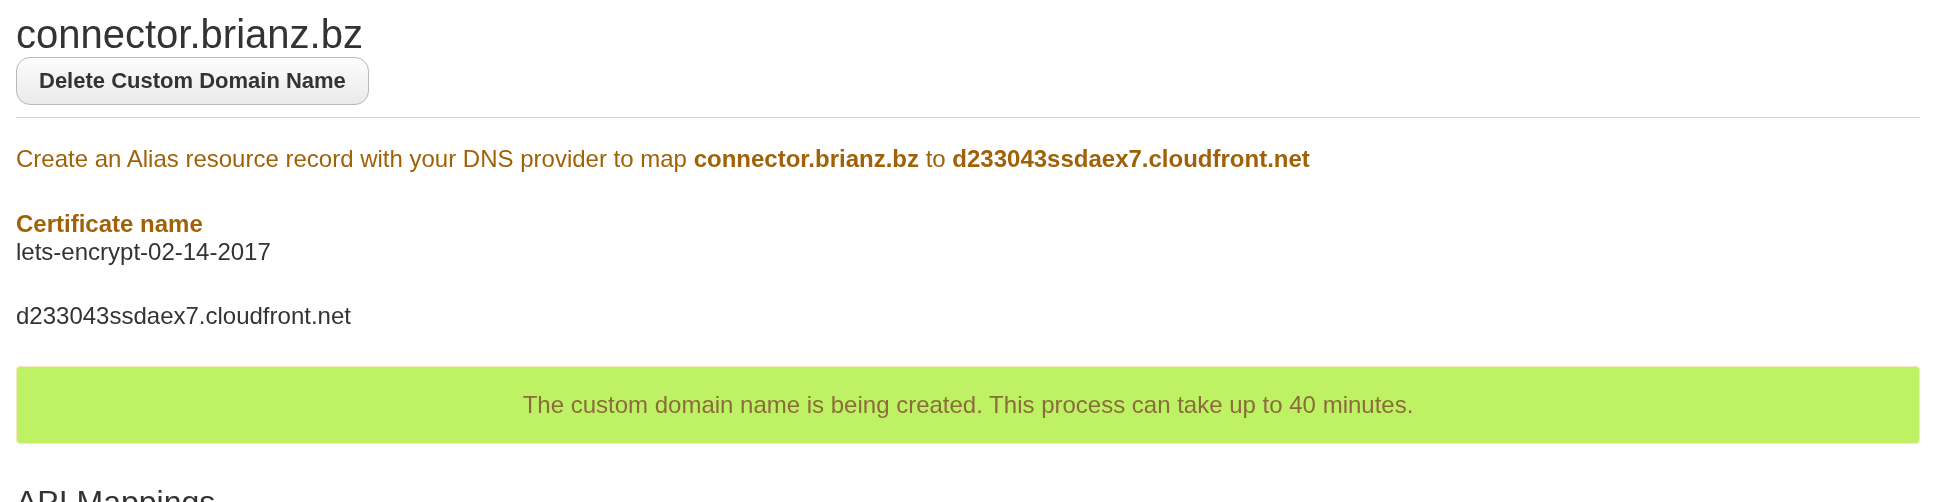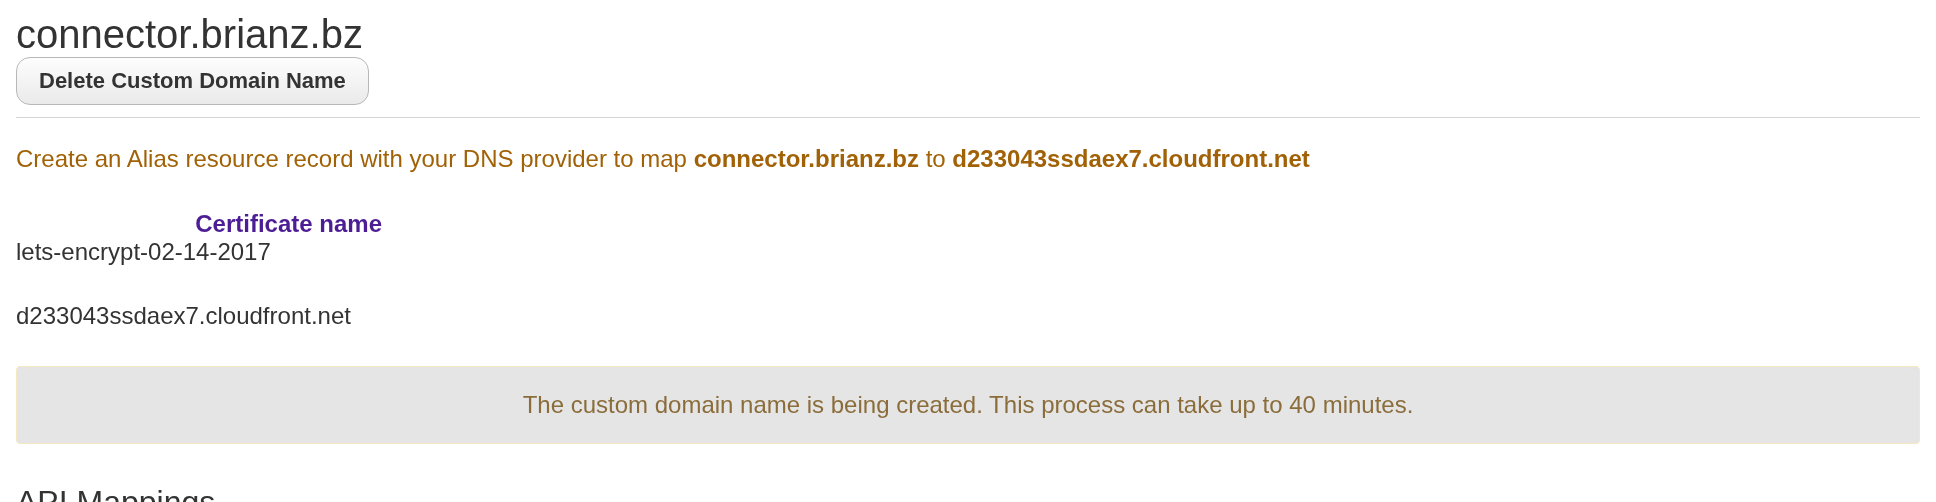--- a/index.html
+++ b/index.html
@@ -47,33 +47,32 @@
   .instruction b {
     font-weight: 700;
   }
   .field-row {
     display: flex;
     align-items: baseline;
     margin-bottom: 36px;
   }
   .field-label {
     width: 400px;
-    text-align: right;
     font-size: 24px;
     font-weight: 700;
-    color: #4c1d95;
+    color: #a16207;
     padding-right: 34px;
   }
   .field-value {
     font-size: 24px;
     color: #333;
     font-weight: 400;
   }
   .alert {
-    background: #e5e5e5;
+    background: #bef264;
     border: 1px solid #f5e9c3;
     color: #8a6d3b;
     font-size: 24px;
     text-align: center;
     padding: 24px 16px;
     border-radius: 4px;
     margin-top: 10px;
     margin-bottom: 40px;
   }
   .section-heading {

